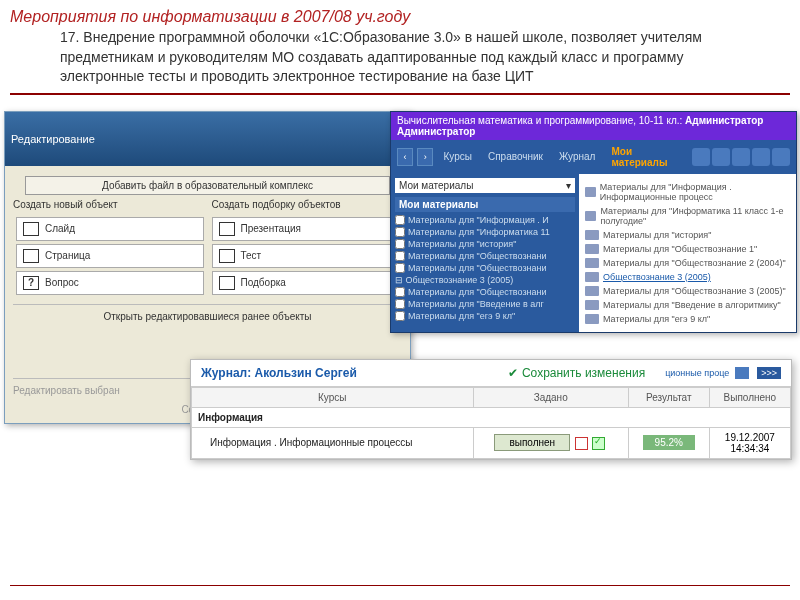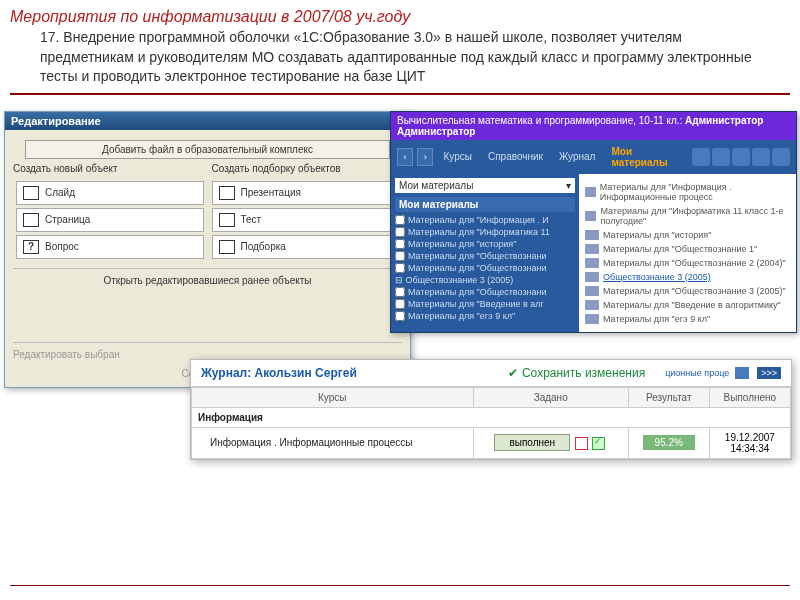--- a/index.html
+++ b/index.html
@@ -1,21 +1,21 @@
 <!DOCTYPE html>
 <html><head>
 <meta charset="utf-8">
 <style>
 body{margin:0;font-family:Arial,sans-serif;background:#fff;width:800px;height:600px;overflow:hidden;position:relative}
 .header-title{color:#b22222;font-style:italic;font-size:16px;padding:8px 10px 0}
-.body-text{color:#333;font-size:14px;padding:2px 40px 6px 40px;line-height:1.4}
+.body-text{color:#333;font-size:14px;padding:2px 40px 6px 60px;line-height:1.4}
 .red-line{height:2px;background:#8b0000;margin:0 10px}
 .windows{position:relative;margin-top:4px}
 .win1{position:absolute;left:4px;top:12px;width:405px;background:#ece9d8;border:1px solid #7b9ebd;box-shadow:2px 2px 6px rgba(0,0,0,.3)}
-.titlebar{background:linear-gradient(#3a6ea5,#1e4a7a);color:#fff;font-size:11px;padding:3px 6px;font-weight:bold}
+.titlebar{background:linear-gradient(#3a6ea5,#1e4a7a);color:#fff;font-size:11px;padding:21px 6px;font-weight:normal}
 .w1-body{padding:8px;font-size:10px;color:#333}
 .btn-wide{background:#f4f2e8;border:1px solid #999;padding:3px;text-align:center;margin:2px auto;width:92%;font-size:10px}
 .two-col{display:flex;gap:8px;margin:4px 0}
 .col{flex:1;font-size:10px}
 .obj-btn{display:flex;align-items:center;gap:6px;background:#fff;border:1px solid #aaa;padding:4px 6px;margin:3px;font-size:10px}
 .obj-btn .ico{width:14px;height:12px;border:1px solid #333;display:inline-block;background:#fff}
 .row2{display:flex;gap:2px}
 .row2>div{flex:1}
 .sep{height:1px;background:#bbb;margin:6px 0}
 .win2{position:absolute;left:390px;top:12px;width:405px;background:#2a5a9e;border:1px solid #1a3a6a;font-size:10px;color:#fff;box-shadow:2px 2px 6px rgba(0,0,0,.3)}

